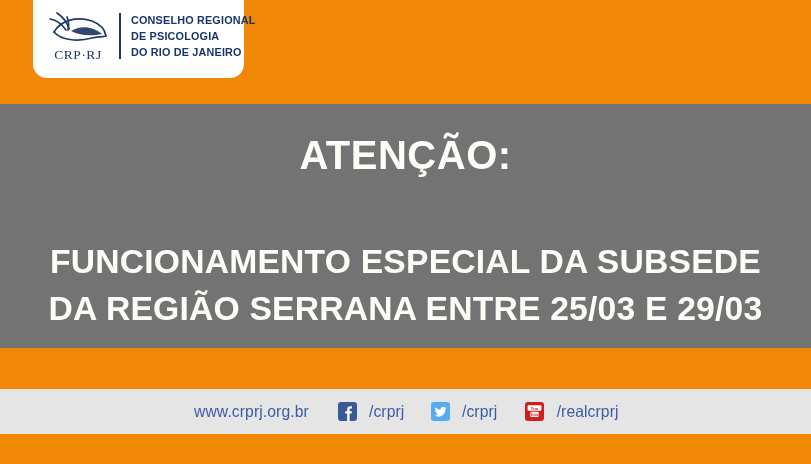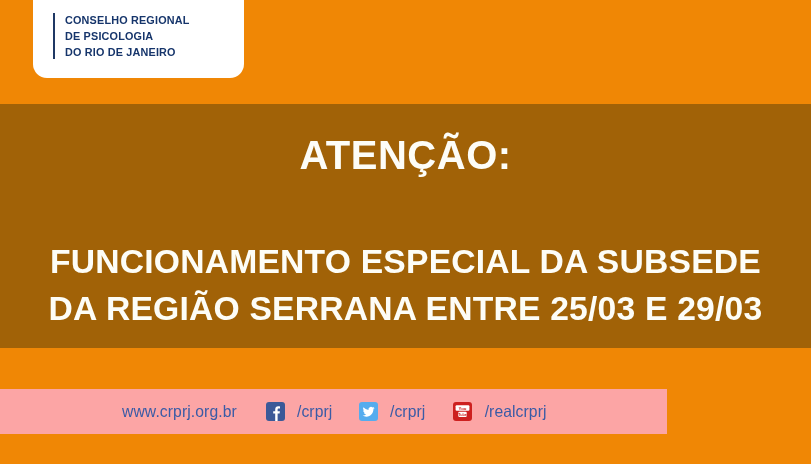--- a/index.html
+++ b/index.html
@@ -82,21 +82,21 @@
     white-space: nowrap;
   }
 
   
   .black-area {
     position: absolute;
     left: 0;
     top: 104px;
     width: 811px;
     height: 244px;
-    background: #a16207;
+    background: #737373;
     color: #ffffff;
     text-align: center;
   }
 
   .attention {
     position: absolute;
     left: 0;
     right: 0;
     top: 31px;
     font-size: 40px;
@@ -128,23 +128,23 @@
     width: 811px;
     height: 41px;
     background: #f08705;
   }
 
   
   .footer {
     position: absolute;
     left: 0;
     top: 389px;
-    width: 667px;
+    width: 811px;
     height: 45px;
-    background: #fca5a5;
+    background: #e5e5e5;
     display: flex;
     justify-content: center;
   }
 
   .footer-inner {
     display: flex;
     align-items: center;
     gap: 26px;
   }
 
@@ -186,20 +186,33 @@
   }
 </style>
 </head>
 <body>
 
 <div class="banner">
 
   <div class="top-band">
     <div class="logo-card">
 
+      <div class="logo-mark">
+        <svg width="62" height="40" viewBox="0 0 62 40" aria-hidden="true">
+          <g fill="none" stroke="#1f3864" stroke-width="1.7" stroke-linecap="round">
+            <path d="M10 3 C16 7, 20 12, 22 19"></path>
+            <path d="M3 9 C9 10, 15 14, 19 20"></path>
+            <path d="M20 7 C22 12, 22 16, 21 20"></path>
+            <path d="M7 22 C14 10, 30 6, 45 11 C53 14, 58 20, 59 26"></path>
+            <path d="M7 22 C14 30, 30 32, 45 28 C53 26, 58 27, 59 26"></path>
+          </g>
+          <path d="M24 21 C33 15, 46 16, 55 24 C46 26, 33 26, 24 21 Z" fill="#1f3864" opacity="0.92"></path>
+        </svg>
+        <div class="logo-wordmark">CRP·RJ</div>
+      </div>
 
       <div class="logo-divider"></div>
 
       <div class="logo-text">
         <div>CONSELHO REGIONAL</div>
         <div>DE PSICOLOGIA</div>
         <div>DO RIO DE JANEIRO</div>
       </div>
 
     </div>

